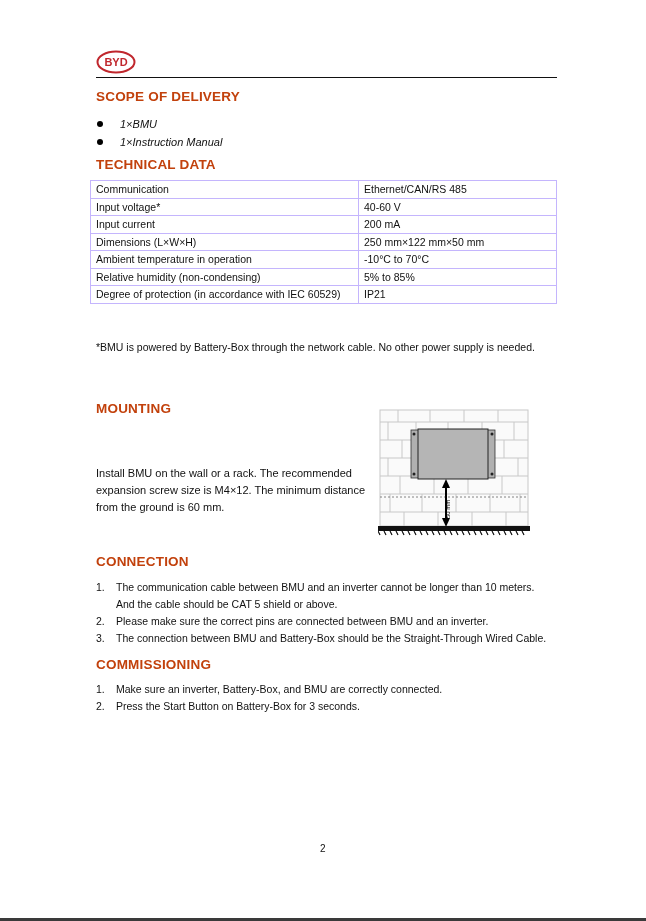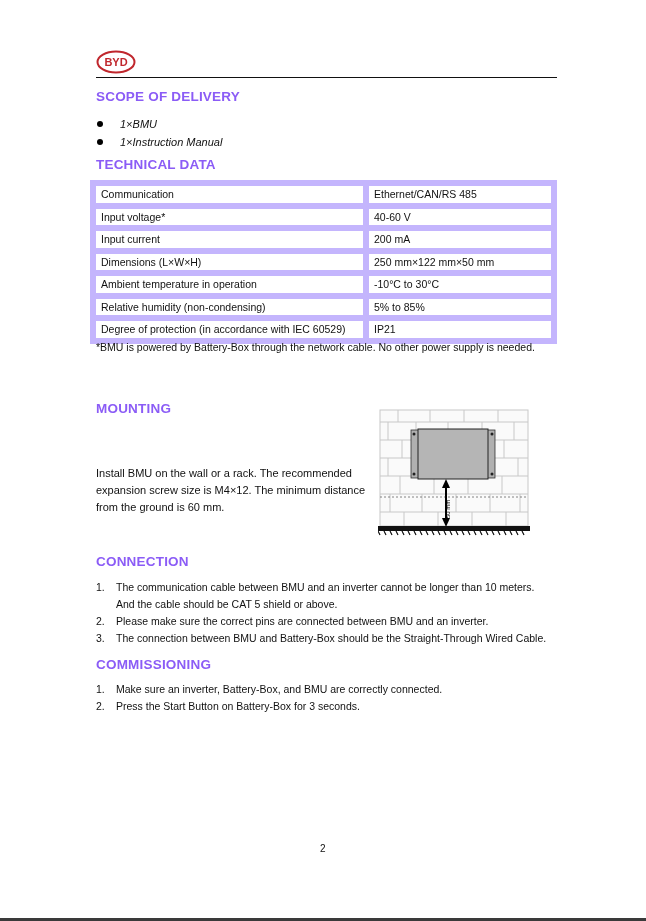--- a/index.html
+++ b/index.html
@@ -1,26 +1,26 @@
 <!DOCTYPE html>
 <html><head>
 <meta charset="utf-8">
 <style>
   html, body { margin:0; padding:0; }
   body { width:646px; height:921px; background:#fff; position:relative; overflow:hidden;
          font-family:"Liberation Sans", "DejaVu Sans", sans-serif; color:#111; }
   .bottom-rule { position:absolute; left:0; right:0; top:918px; height:3px; background:#3a3a3a; }
   .logo { position:absolute; left:96px; top:50px; width:40px; height:24px; }
   .header-rule { position:absolute; left:96px; top:77px; width:461px; height:1px; background:#111; }
-  h2 { position:absolute; left:96px; margin:0; font-size:13.5px; font-weight:bold; color:#8b5cf6; letter-spacing:0.2px; }
+  h2 { position:absolute; left:96px; margin:0; font-size:13.5px; font-weight:bold; color:#c2410c; letter-spacing:0.2px; }
   .bullets { position:absolute; left:96px; top:115px; margin:0; padding:0; list-style:none; font-size:11px; }
   .bullets li { height:18px; line-height:18px; display:flex; align-items:center;font-style:italic; }
   .bullets .dot { width:6px; height:6px; border-radius:50%; background:#000; margin-right:17px; margin-left:1px; }
   table.tech { position:absolute; left:90px; top:180px; width:467px; border-collapse:collapse; font-size:10.5px; }
-  table.tech td { border:6px solid #c4b5fd; height:16.5px; padding:0 5px; line-height:16px; white-space:nowrap; }
+  table.tech td { border:1px solid #c4b5fd; height:16.5px; padding:0 5px; line-height:16px; white-space:nowrap; }
   table.tech td.k { width:257px; }
   .note { position:absolute; left:96px; top:341px; font-size:10.5px; }
   .mount-text { position:absolute; left:96px; top:425px; width:270px; font-size:11px; line-height:17px;margin-top:40px; }
   .figure { position:absolute; left:378px; top:408px; width:152px; height:128px; }
   ol.steps { position:absolute; left:96px; margin:0; padding:0; list-style:none; font-size:10.5px; }
   ol.steps li { display:flex; line-height:17px; }
   ol.steps .num { width:20px; flex:none; }
   .page-num { position:absolute; left:320px; top:843px; font-size:10px; }
 </style>
 </head>
@@ -58,21 +58,21 @@
     <tr>
         <td class="k">Input current</td>
         <td>200 mA</td>
       </tr>
     <tr>
         <td class="k">Dimensions (L×W×H)</td>
         <td>250 mm×122 mm×50 mm</td>
       </tr>
     <tr>
         <td class="k">Ambient temperature in operation</td>
-        <td>-10°C to 30°C</td>
+        <td>-10°C to 70°C</td>
       </tr>
     <tr>
         <td class="k">Relative humidity (non-condensing)</td>
         <td>5% to 85%</td>
       </tr>
     <tr>
         <td class="k">Degree of protection (in accordance with IEC 60529)</td>
         <td>IP21</td>
       </tr>
   </tbody>

